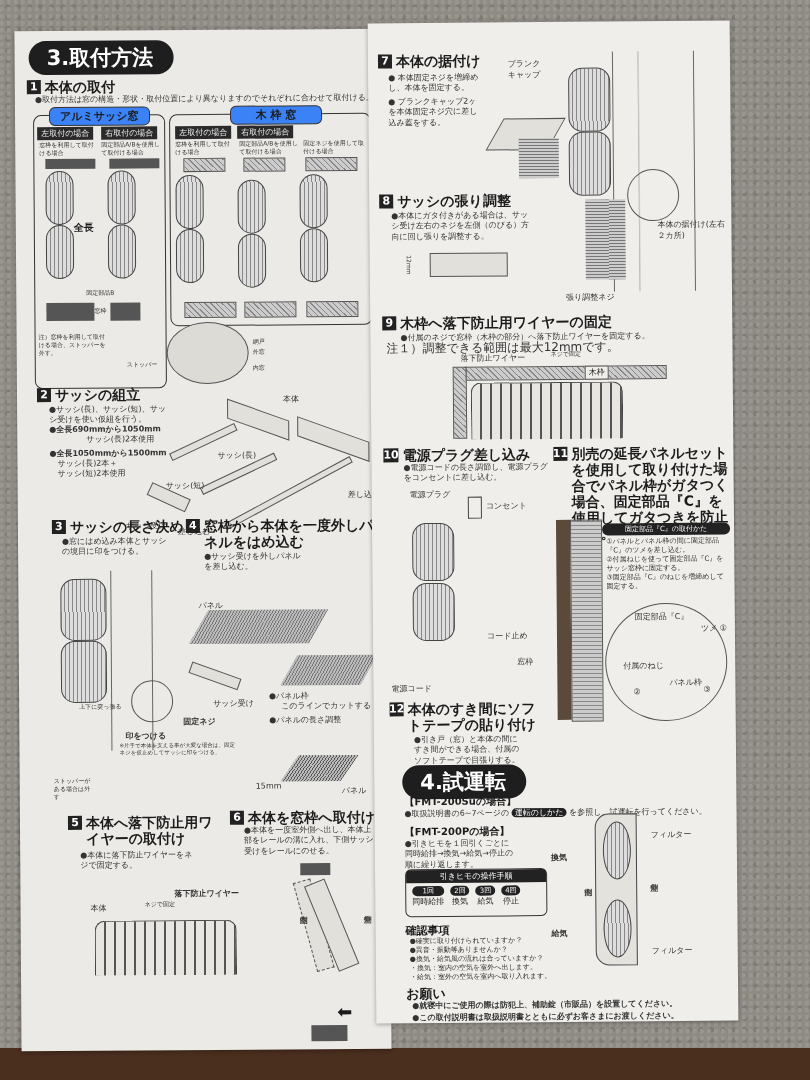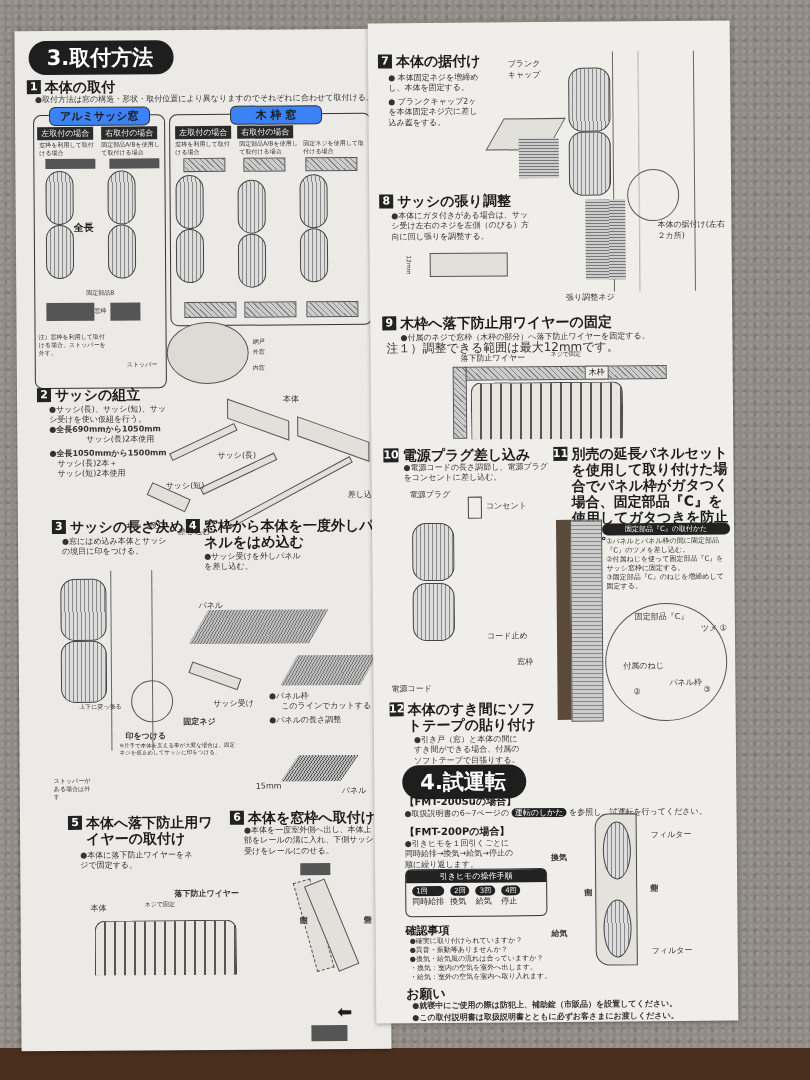--- a/index.html
+++ b/index.html
@@ -21,21 +21,21 @@
   .lbl{font-size:8px;color:#333;}
   .box{border:1.5px solid #333;border-radius:8px;}
   .tag{background:#2a2a2a;color:#eee;font-size:8px;padding:1px 4px;display:inline-block;}
   .hdr{border:1.5px solid #333;border-radius:6px;background:#3b82f6;font-weight:bold;font-size:11px;padding:1px 10px;}
   .dia{border:1px solid #555;background:#e2e0db;}
   .fan{border:1.4px solid #444;border-radius:14px;background:repeating-linear-gradient(90deg,#ddd 0 3px,#888 3px 4px);}
   .hatch{background:repeating-linear-gradient(45deg,#ccc 0 3px,#888 3px 4px);border:1px solid #555;}
   .dark{background:#555;}
   .circle{border:1.2px solid #555;border-radius:50%;}
   .op{display:flex;gap:6px;font-size:8px;}
-  .op div{}
+  .op div{text-align:center;}
   .op span{display:block;background:#222;color:#fff;border-radius:6px;padding:0 4px;font-size:7px;}
 </style>
 </head>
 <body>
 
 <div class="floor"></div>
 
 <div class="sheet" id="left">
   <div class="abs pill" style="left:14px;top:10px;">3.取付方法</div>
 

